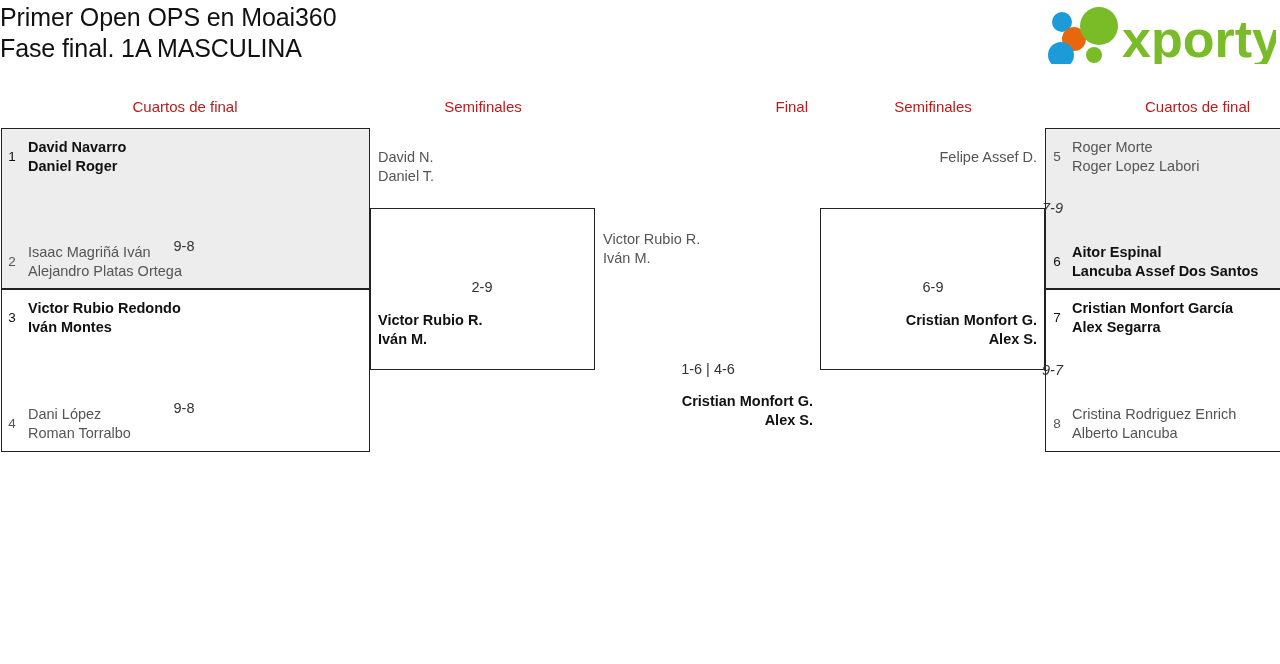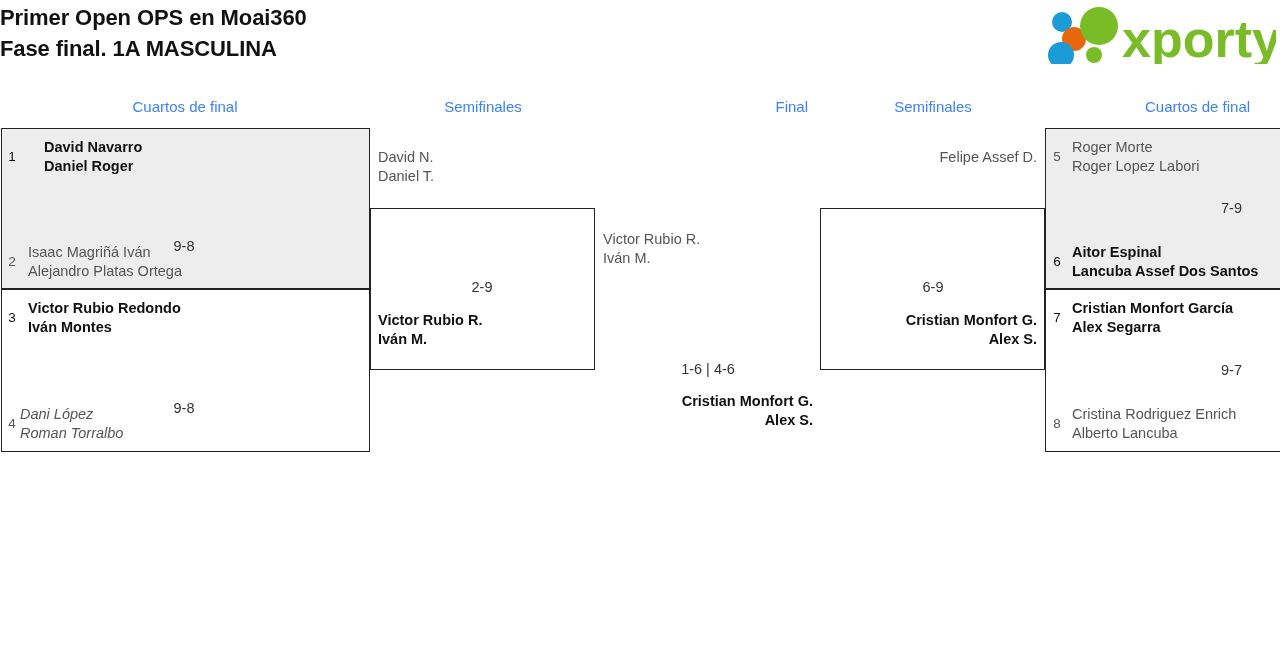--- a/index.html
+++ b/index.html
@@ -7,33 +7,33 @@
     width: 1280px; height: 664px;
     background: #ffffff;
     font-family: "Liberation Sans", sans-serif;
     overflow: hidden;
   }
   #root { position: relative; width: 1280px; height: 664px; }
 
   
   .page-title {
     position: absolute; left: 0; top: 2px;
-    font-size: 22px; line-height: 31px;
-    color: #111111; font-weight: 700; white-space: pre-line;
+    font-size: 25px; line-height: 31px;
+    color: #111111; font-weight: 400; white-space: pre-line;
     letter-spacing: -0.1px;
   }
   .brand-logo {
     position: absolute; right: 4px; top: 6px;
     width: 232px; height: 58px;
   }
 
   
   .round-header {
     position: absolute; top: 97px;
-    font-size: 15px; line-height: 20px; color: #3b82f6;
+    font-size: 15px; line-height: 20px; color: #b91c1c;
     font-weight: 400; text-align: center; white-space: nowrap;
   }
 
   
   .match-box {
     position: absolute;
     border: 1px solid #222222;
     background: #ffffff;
   }
   .match-box.shaded { background: #ededed; }
@@ -55,21 +55,21 @@
     text-align: center; width: 16px;
   }
   .seed.winner { color: #111111; }
 
   .score {
     position: absolute;
     font-size: 14.5px; line-height: 19px;
     color: #333333;
     white-space: nowrap;
   }
-  .score.align-right { text-align: right; }
+  .score.align-right { text-align: left; font-style: italic; }
   .score.align-center { text-align: center; margin-top: 38px; }
 </style>
 </head>
 <body>
 
 <div id="root">
 
   <div class="page-title">Primer Open OPS en Moai360
 Fase final. 1A MASCULINA</div>
 
@@ -91,39 +91,39 @@
   <div class="round-header" style="left:1145px;width:200px;text-align:left;">Cuartos de final</div>
 
   <div class="match-box shaded" style="left:1px;   top:128px; width:369px; height:161px;"></div>
   <div class="match-box" style="left:1px;   top:289px; width:369px; height:163px;"></div>
   <div class="match-box" style="left:370px; top:208px; width:225px; height:162px;"></div>
   <div class="match-box" style="left:820px; top:208px; width:225px; height:162px;"></div>
   <div class="match-box shaded" style="left:1045px;top:128px; width:300px; height:161px;"></div>
   <div class="match-box" style="left:1045px;top:289px; width:300px; height:163px;"></div>
 
   <div class="seed winner" style="left:4px;  top:147px;">1</div>
-  <div class="team winner" style="left:28px; top:138px;margin-left:16px;">
+  <div class="team winner" style="left:28px; top:138px;">
     <div>David Navarro</div>
     <div>Daniel Roger</div>
   </div>
   <div class="score align-center" style="left:84px; top:199px; width:200px;">9-8</div>
   <div class="seed" style="left:4px;  top:252px;">2</div>
   <div class="team" style="left:28px; top:243px;">
     <div>Isaac Magriñá Iván</div>
     <div>Alejandro Platas Ortega</div>
   </div>
 
   <div class="seed winner" style="left:4px;  top:308px;">3</div>
   <div class="team winner" style="left:28px; top:299px;">
     <div>Victor Rubio Redondo</div>
     <div>Iván Montes</div>
   </div>
   <div class="score align-center" style="left:84px; top:361px; width:200px;">9-8</div>
   <div class="seed" style="left:4px;  top:414px;">4</div>
-  <div class="team" style="left:20px; top:405px;font-style:italic;">
+  <div class="team" style="left:28px; top:405px;">
     <div>Dani López</div>
     <div>Roman Torralbo</div>
   </div>
 
   <div class="team" style="left:378px; top:148px;">
     <div>David N.</div>
     <div>Daniel T.</div>
   </div>
   <div class="score align-center" style="left:382px; top:240px; width:200px;">2-9</div>
   <div class="team winner" style="left:378px; top:311px;">

